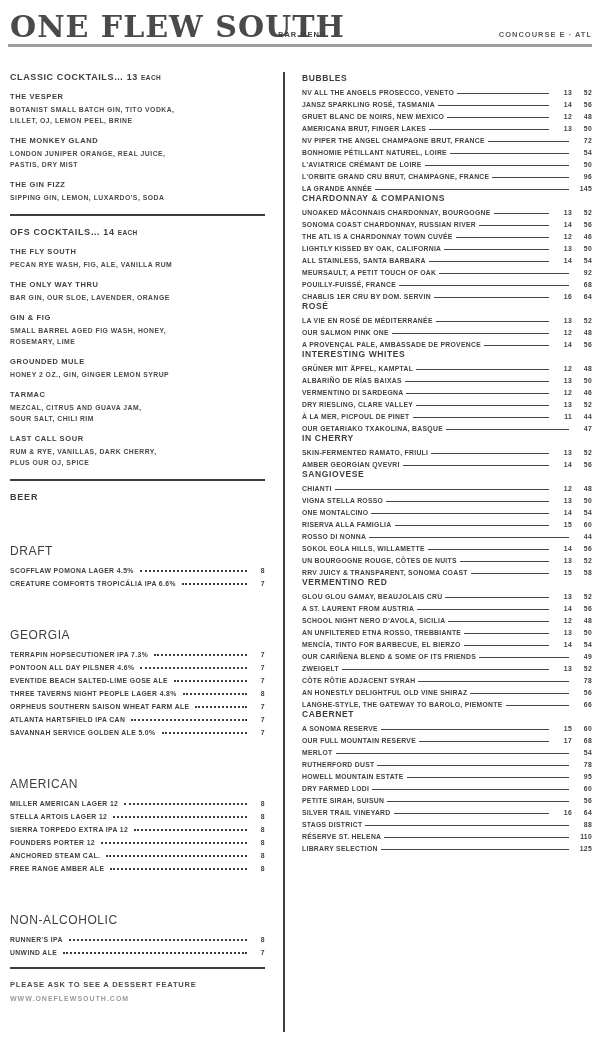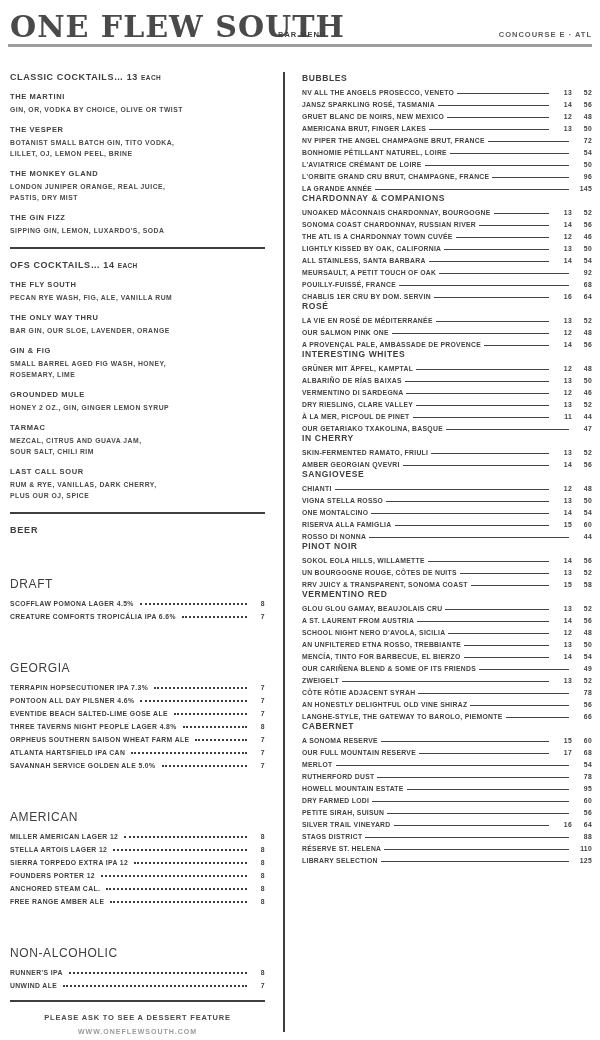--- a/index.html
+++ b/index.html
@@ -28,21 +28,21 @@
   .ldiv{border:none;border-top:2px solid #3e3e3e;margin:11px 0;}
   
   .btitle{font-size:9px;font-weight:bold;letter-spacing:0.8px;line-height:11px;margin:0 0 4px 0;}
   .bgroup{margin-top:12px;}
   .bghead{font-size:12px;font-weight:normal;letter-spacing:0.6px;line-height:9px;margin-bottom:5px;margin-top:44px;}
   .brow{display:flex;align-items:flex-end;height:13px;font-size:6.8px;font-weight:bold;letter-spacing:0.4px;}
   .bname{white-space:nowrap;}
   .dots{flex:1;border-bottom:2px dotted #3e3e3e;margin:0 4px 2px 6px;min-width:12px;}
   .bp{width:14px;text-align:right;}
   
-  .foot{text-align:center;margin-top:2px;}
+  .foot{text-align:left;margin-top:2px;}
   .f1{font-size:7.5px;font-weight:bold;letter-spacing:0.8px;color:#4a4a4a;}
   .f2{font-size:7px;font-weight:bold;letter-spacing:1px;color:#9a9a9a;margin-top:6px;}
   
   .wsec{}
   .wsec:first-child{margin-top:0;}
   .wshead{font-size:8.5px;font-weight:bold;letter-spacing:0.6px;line-height:12px;height:12px;}
   .wrow{display:flex;align-items:flex-end;height:12px;font-size:6.8px;font-weight:bold;
         letter-spacing:0.3px;color:#424242;}
   .wname{white-space:nowrap;}
   .wlead{flex:1;border-bottom:1.5px solid #454545;margin:0 3px 2px 3px;min-width:8px;}
@@ -64,24 +64,20 @@
 
   <div class="colL">
 
     <div class="shead">
       <span>CLASSIC COCKTAILS…</span>
       <span class="sp">13</span>
       <span class="su">EACH</span>
     </div>
     <div>
         <div class="citem">
-          <div class="cname">THE MARTINI</div>
-          <div class="cline">GIN, OR, VODKA BY CHOICE, OLIVE OR TWIST</div>
-        </div>
-        <div class="citem">
           <div class="cname">THE VESPER</div>
           <div class="cline">BOTANIST SMALL BATCH GIN, TITO VODKA,</div>
           <div class="cline">LILLET, OJ, LEMON PEEL, BRINE</div>
         </div>
         <div class="citem">
           <div class="cname">THE MONKEY GLAND</div>
           <div class="cline">LONDON JUNIPER ORANGE, REAL JUICE,</div>
           <div class="cline">PASTIS, DRY MIST</div>
         </div>
         <div class="citem">
@@ -441,21 +437,20 @@
             <span class="wg">15</span>
             <span class="wb">60</span>
           </div>
           <div class="wrow">
             <span class="wname">ROSSO DI NONNA</span>
             <span class="wlead"></span>
             <span class="wb">44</span>
           </div>
         </div>
         <div class="wsec">
-          <div class="wshead">PINOT NOIR</div>
           <div class="wrow">
             <span class="wname">SOKOL EOLA HILLS, WILLAMETTE</span>
             <span class="wlead"></span>
             <span class="wg">14</span>
             <span class="wb">56</span>
           </div>
           <div class="wrow">
             <span class="wname">UN BOURGOGNE ROUGE, CÔTES DE NUITS</span>
             <span class="wlead"></span>
             <span class="wg">13</span>

